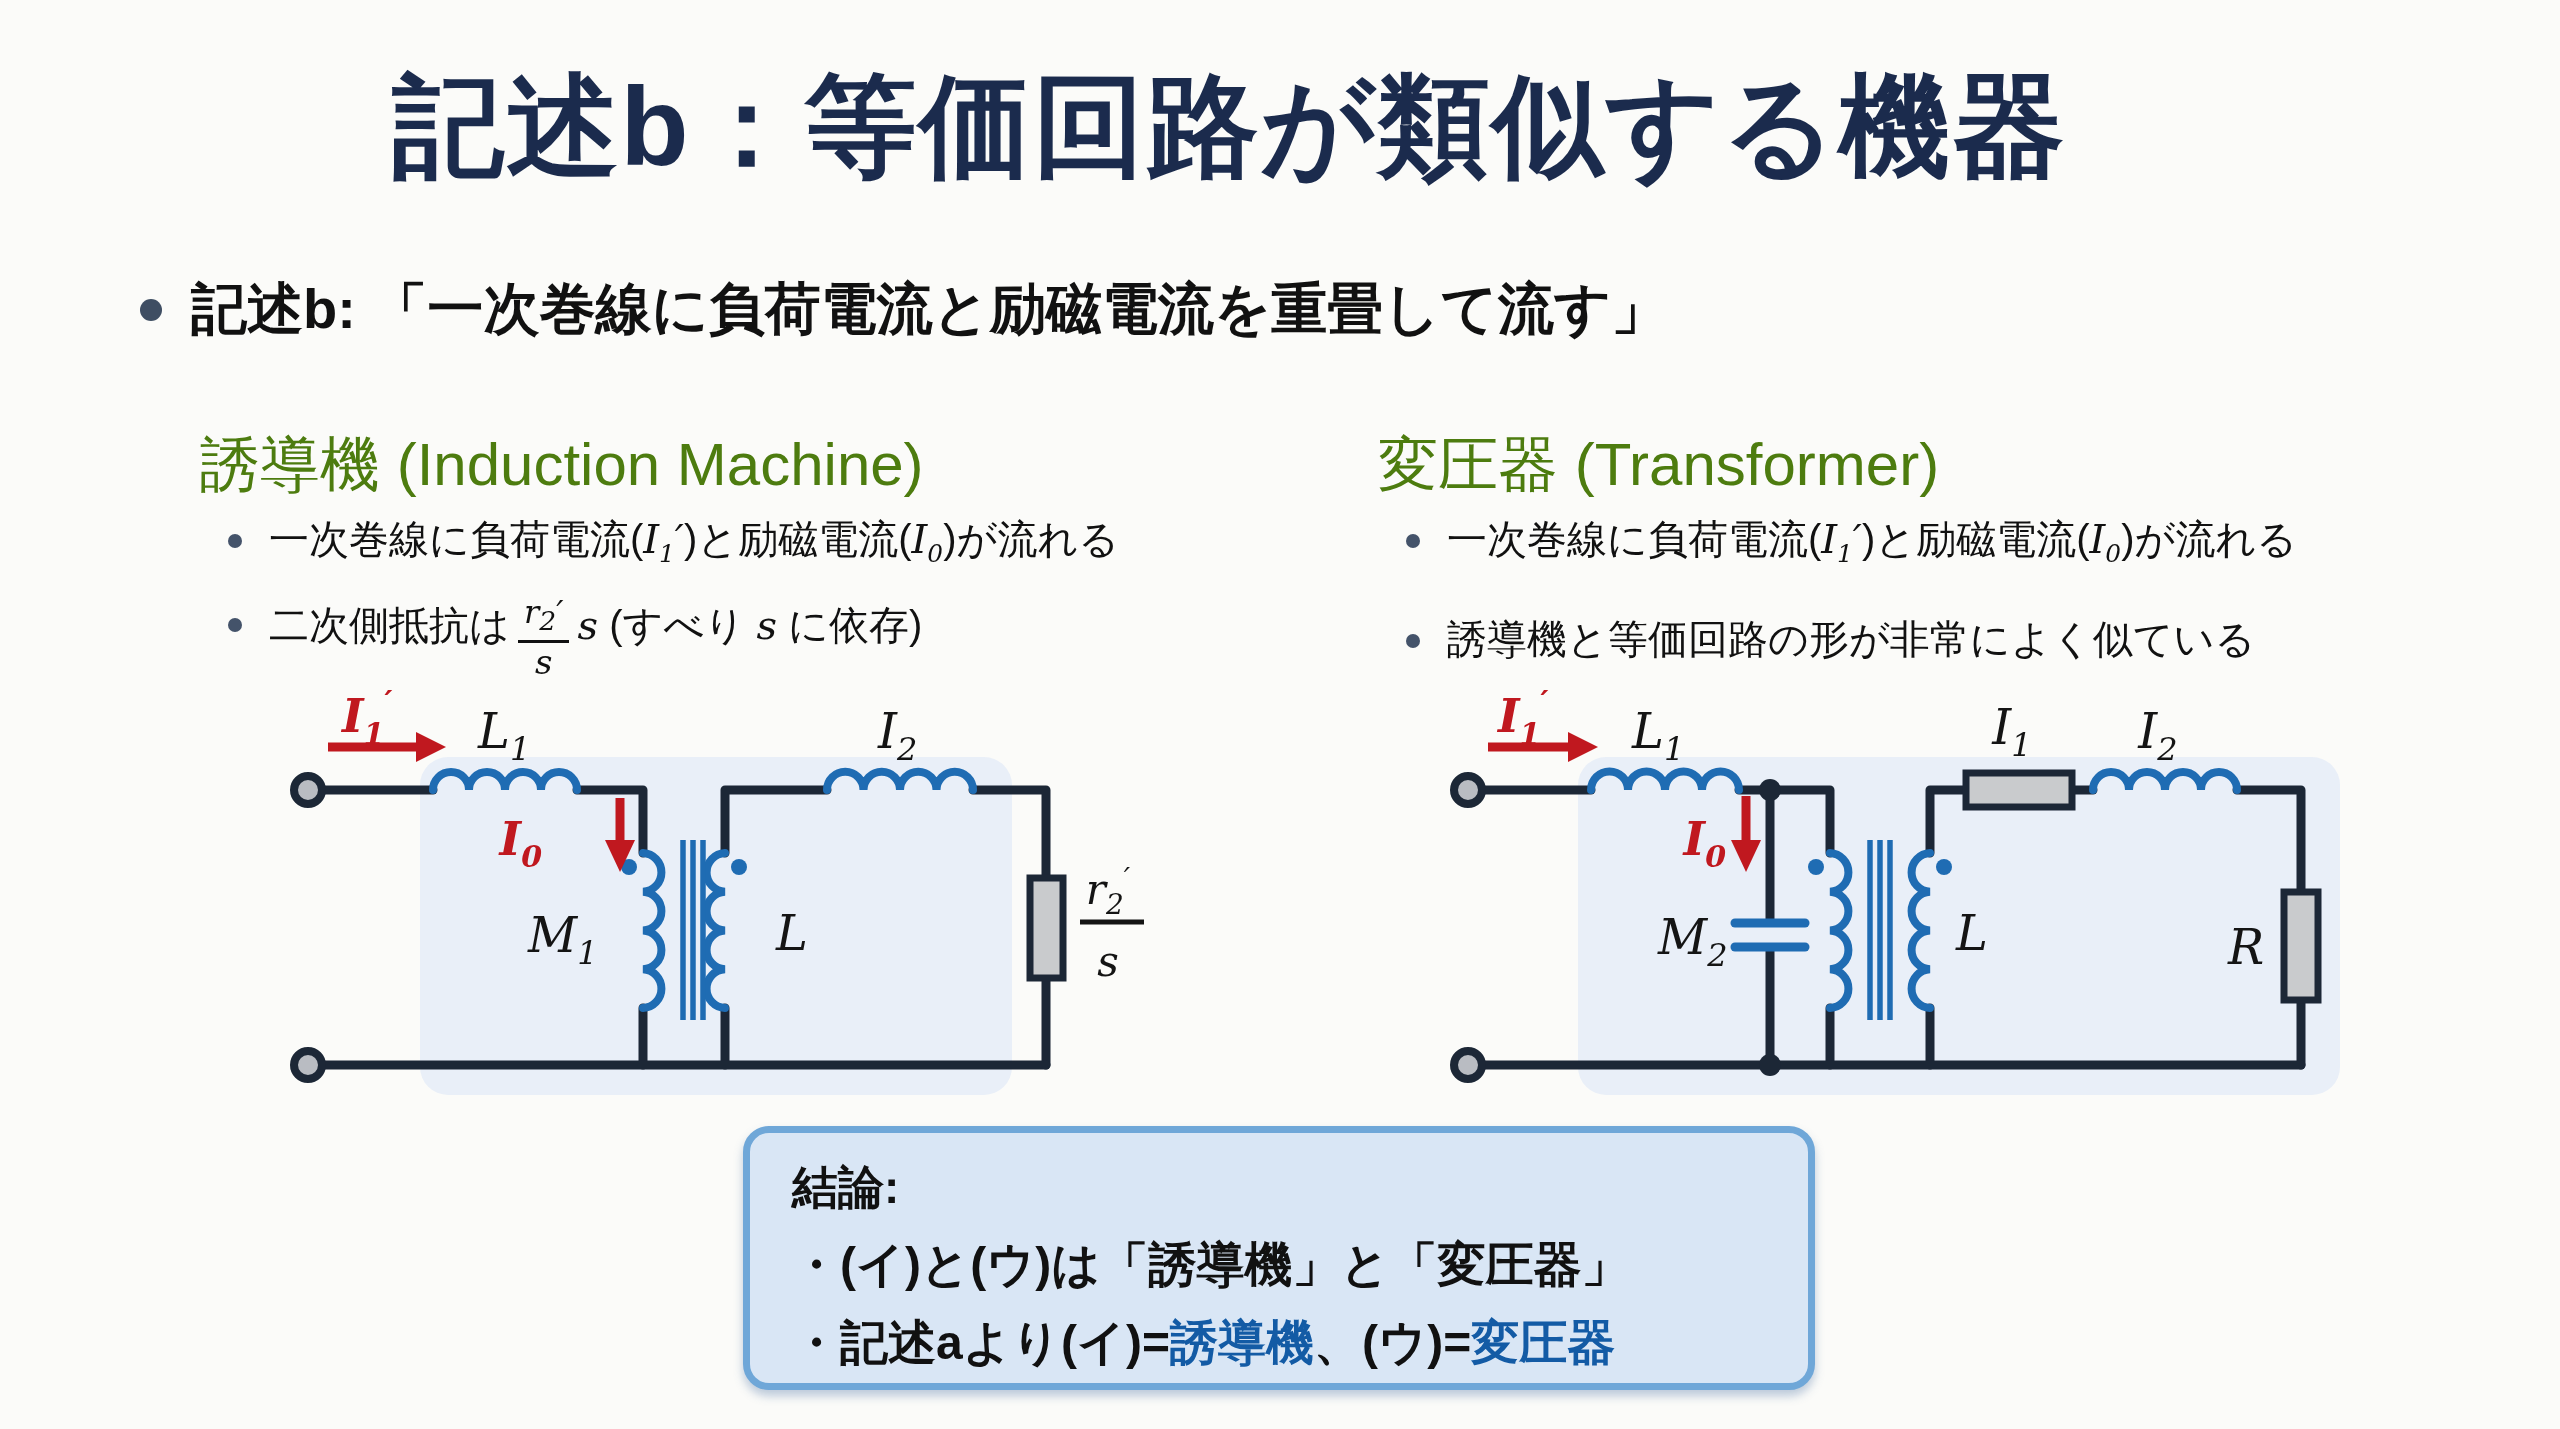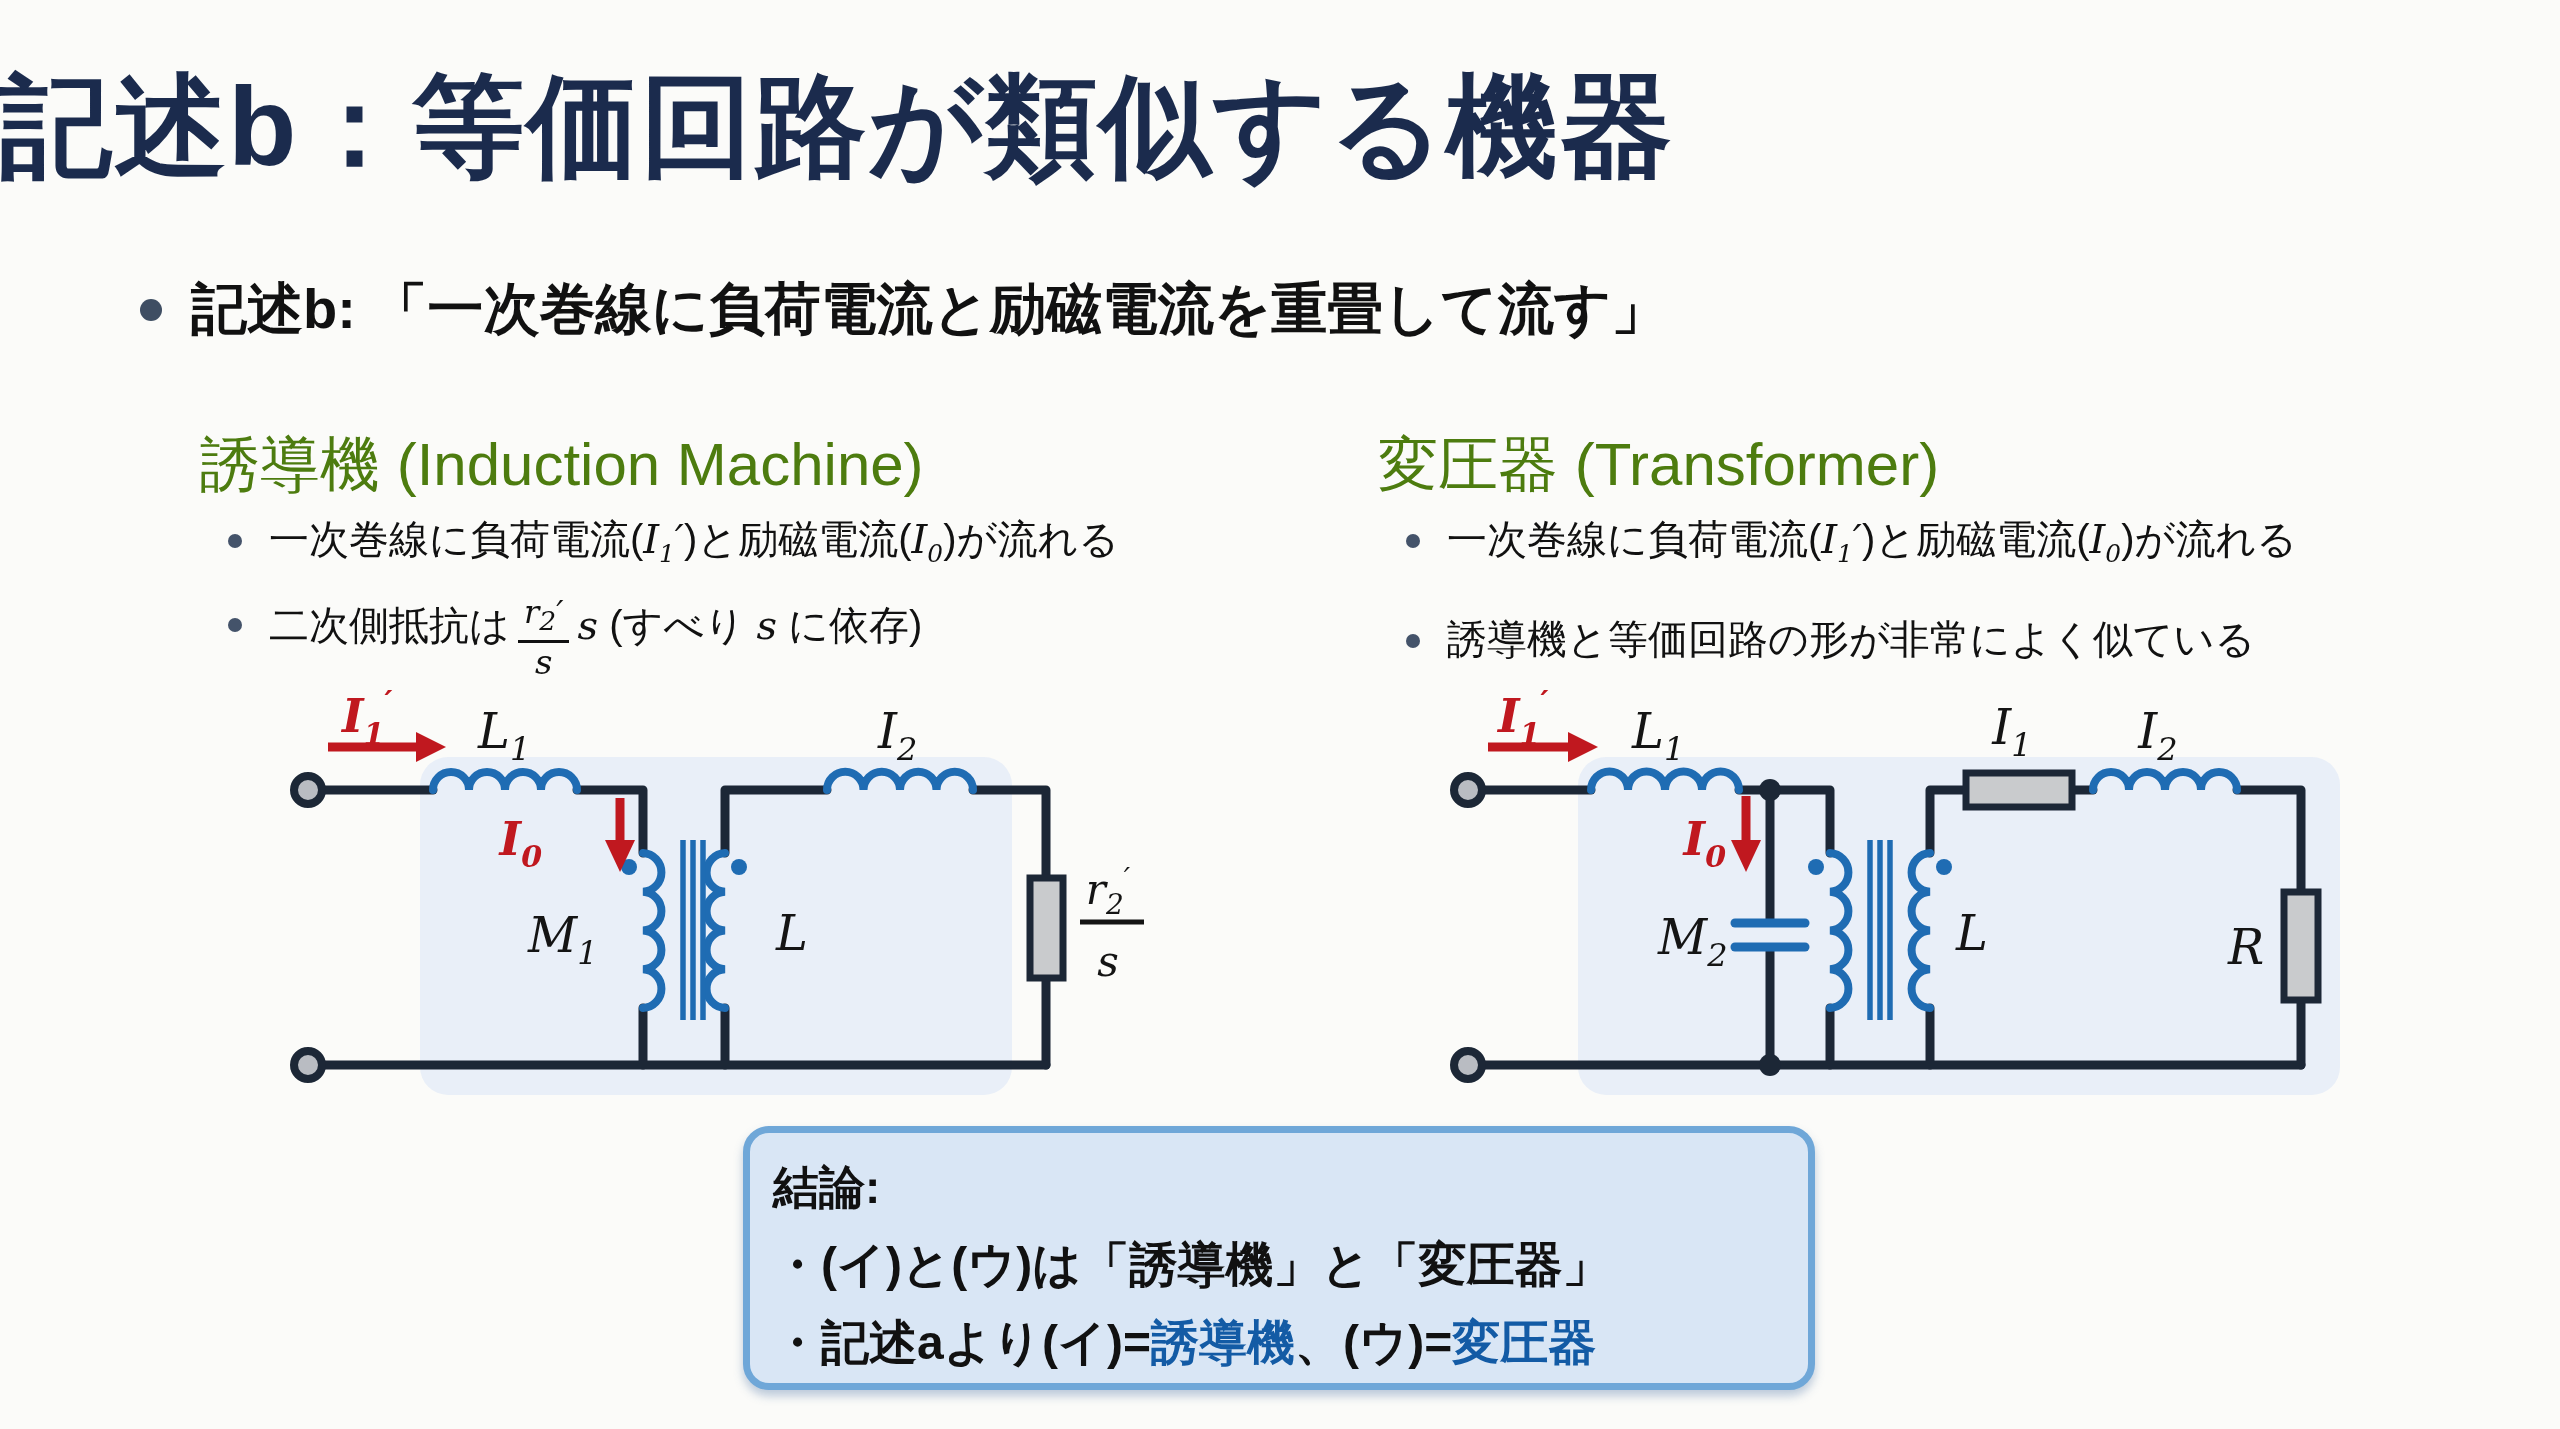--- a/index.html
+++ b/index.html
@@ -1,38 +1,38 @@
 <!DOCTYPE html>
 <html><head>
 <meta charset="utf-8">
 <style>
   html,body{margin:0;padding:0;background:#e8e8e8;}
   .slide{position:relative;width:2560px;height:1429px;background:#fbfbf9;overflow:hidden;
          font-family:"Liberation Sans","DejaVu Sans",sans-serif;color:#141414;}
-  .title{position:absolute;top:52px;left:0;width:2459px;
+  .title{position:absolute;top:52px;left:0;width:2459px;text-align:center;
          font-size:112px;font-weight:800;color:#1b2b4d;letter-spacing:2px;}
   .main-bullet{position:absolute;left:140px;top:272px;display:flex;align-items:center;gap:29px;}
   .main-bullet .dot{width:22px;height:22px;border-radius:50%;background:#3f4e63;flex:0 0 auto;}
   .main-bullet .txt{font-size:56px;font-weight:700;color:#111;}
   .col-heading{position:absolute;font-size:60px;font-weight:400;color:#4d7c0f;}
   .col-bullets{position:absolute;display:flex;flex-direction:column;gap:26px;}
   .b-row{display:flex;align-items:flex-start;gap:27px;}
   .b-row .sdot{width:14px;height:14px;border-radius:50%;background:#44536a;margin-top:22px;flex:0 0 auto;}
   .b-row .btxt{font-size:40px;color:#111;line-height:1.35;}
   .mi{font-family:"DejaVu Serif","Liberation Serif",serif;font-style:italic;}
   .mi sub{font-size:0.62em;}
   .frac{display:inline-block;text-align:center;vertical-align:-34px;margin:0 8px;line-height:1;}
   .frac .num{display:block;font-family:"DejaVu Serif","Liberation Serif",serif;font-style:italic;
              font-size:32px;border-bottom:3px solid #111;padding:0 6px 4px;}
   .frac .den{display:block;font-family:"DejaVu Serif","Liberation Serif",serif;font-style:italic;
              font-size:34px;padding-top:2px;}
   .circuit{position:absolute;}
   .conclusion{position:absolute;left:743px;top:1126px;width:1072px;height:264px;box-sizing:border-box;
               background:#d9e6f5;border:7px solid #6fa7d8;border-radius:26px;
-              box-shadow:0 6px 10px rgba(70,110,160,.35);padding:24px 23px;}
+              box-shadow:0 6px 10px rgba(70,110,160,.35);padding:24px 42px;}
   .conclusion .c-head{font-size:46px;font-weight:800;color:#111;margin-bottom:10px;}
   .conclusion .c-line{font-size:48px;font-weight:700;color:#111;margin-top:14px;}
   .blue-strong{color:#135ba5;font-weight:800;}
   svg text{font-family:"DejaVu Serif","Liberation Serif",serif;font-style:italic;fill:#141414;}
   svg .red-lbl{fill:#c0181f;font-weight:bold;}
 </style>
 </head>
 <body>
 
 <div class="slide">

